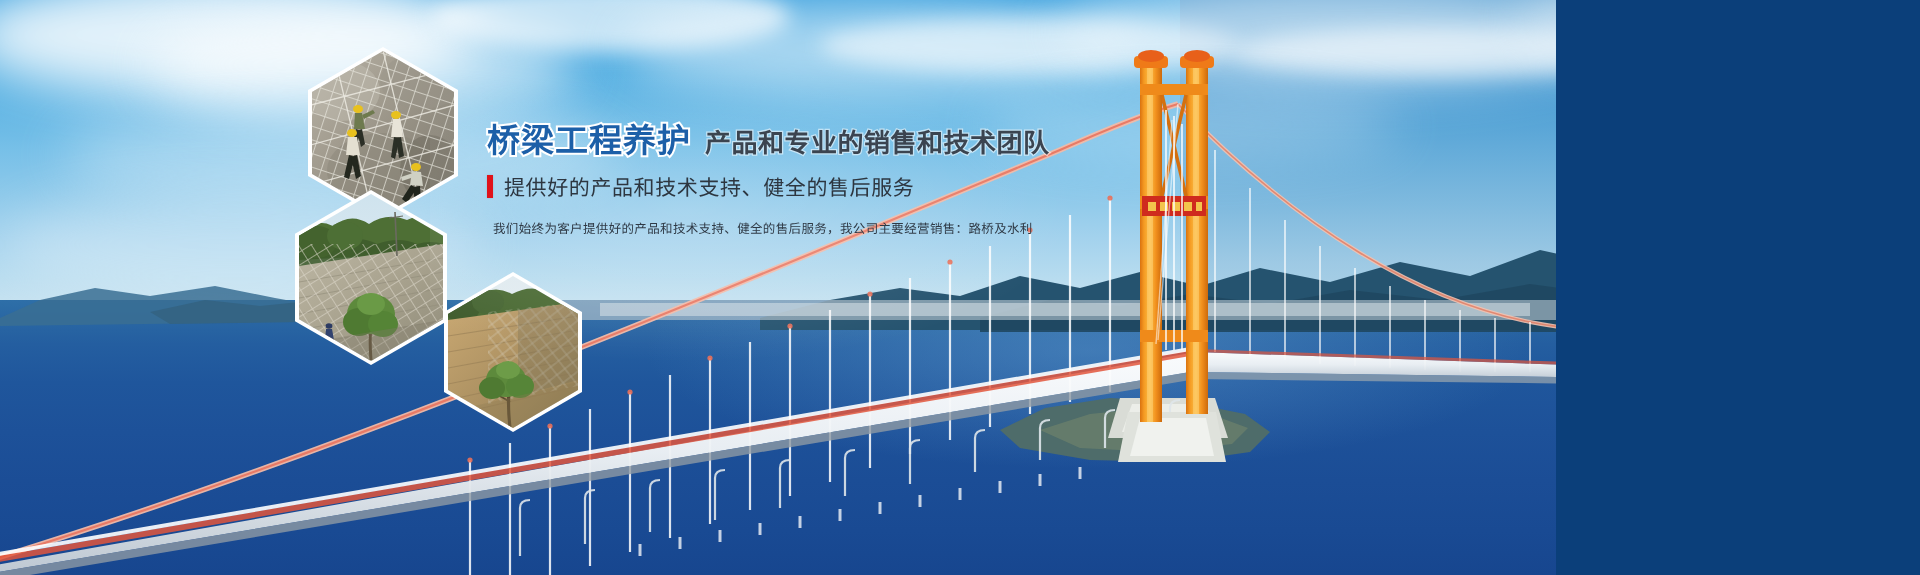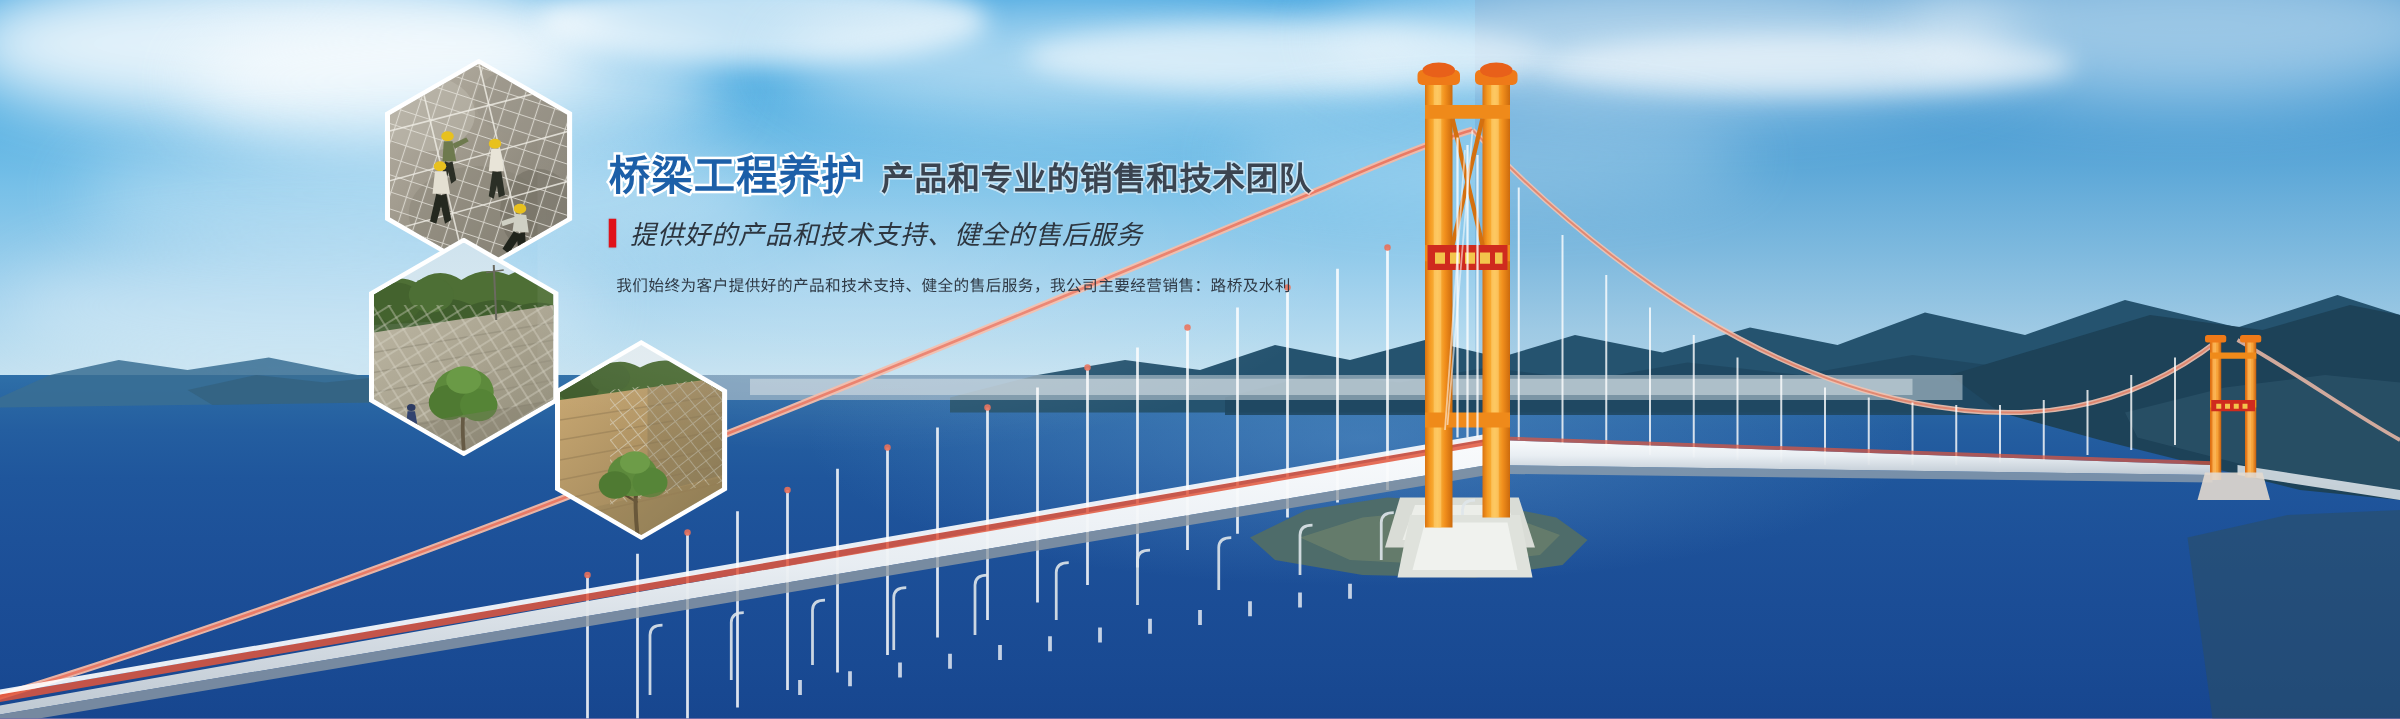--- a/index.html
+++ b/index.html
@@ -5,22 +5,22 @@
 <style>
   html,body{margin:0;padding:0;}
   body{
     width:1920px;height:575px;overflow:hidden;
     font-family:"Liberation Sans","DejaVu Sans",sans-serif;
     background:#0b3f7a;
   }
 
   
   .banner{
-    position:relative;width:1920px;height:575px;overflow:hidden;
-    background:#f9a8d4;
+    position:relative;width:1556px;height:575px;overflow:hidden;
+    background:#fef9c3;
   }
 
   
   .sky{
     position:absolute;left:0;top:0;width:1920px;height:340px;
     background:
       linear-gradient(180deg,
         #2f9bdc 0%,
         #3ea4df 10%,
         #56b0e2 26%,
@@ -113,21 +113,21 @@
 
   .subline{
     display:flex;align-items:center;gap:11px;
     margin:0 0 18px 0;white-space:nowrap;
   }
   .redbar{
     width:6px;height:23px;background:#e0121a;flex:none;
     box-shadow:0 0 2px rgba(0,0,0,.15);
   }
   .subline .s-text{
-    font-size:21px;color:#2d3640;letter-spacing:.6px;font-style:italic;
+    font-size:21px;color:#2d3640;letter-spacing:.6px;
   }
 
   .bodytext{
     font-size:12.5px;line-height:1.72;color:#2f3a46;
     letter-spacing:.35px;white-space:nowrap;
     margin-left:6px;
   }
   .bodytext div{display:block;text-align:right;}
 
   

